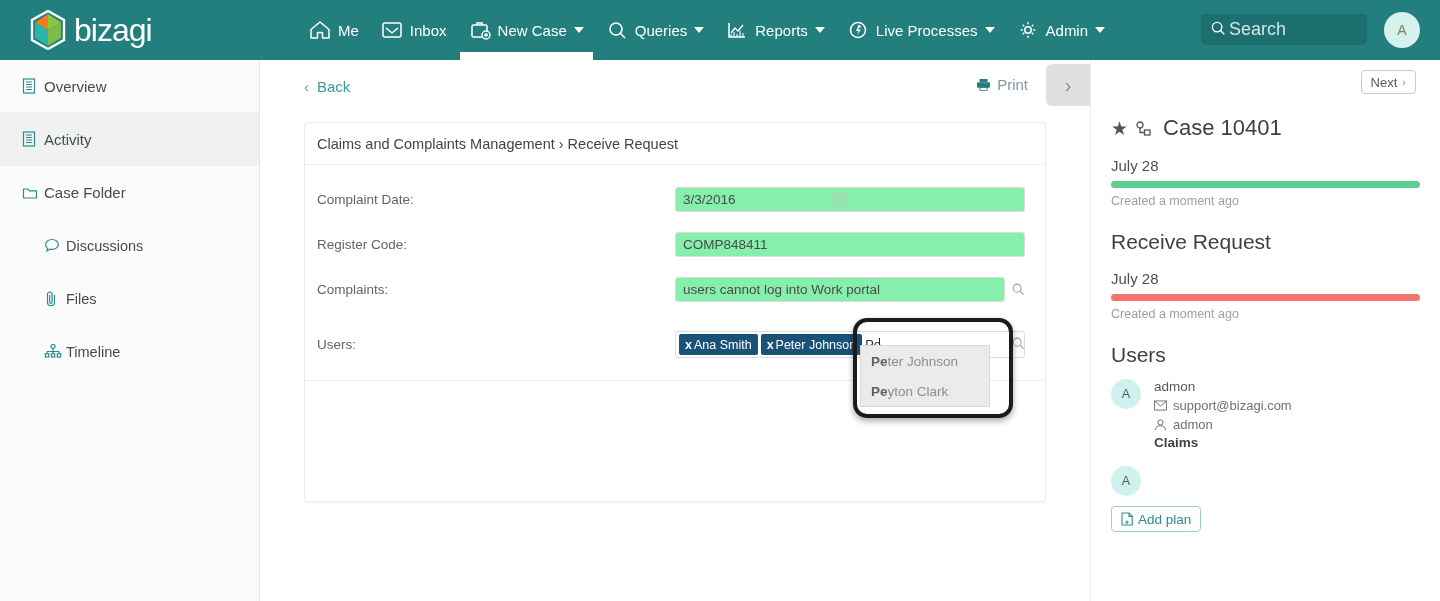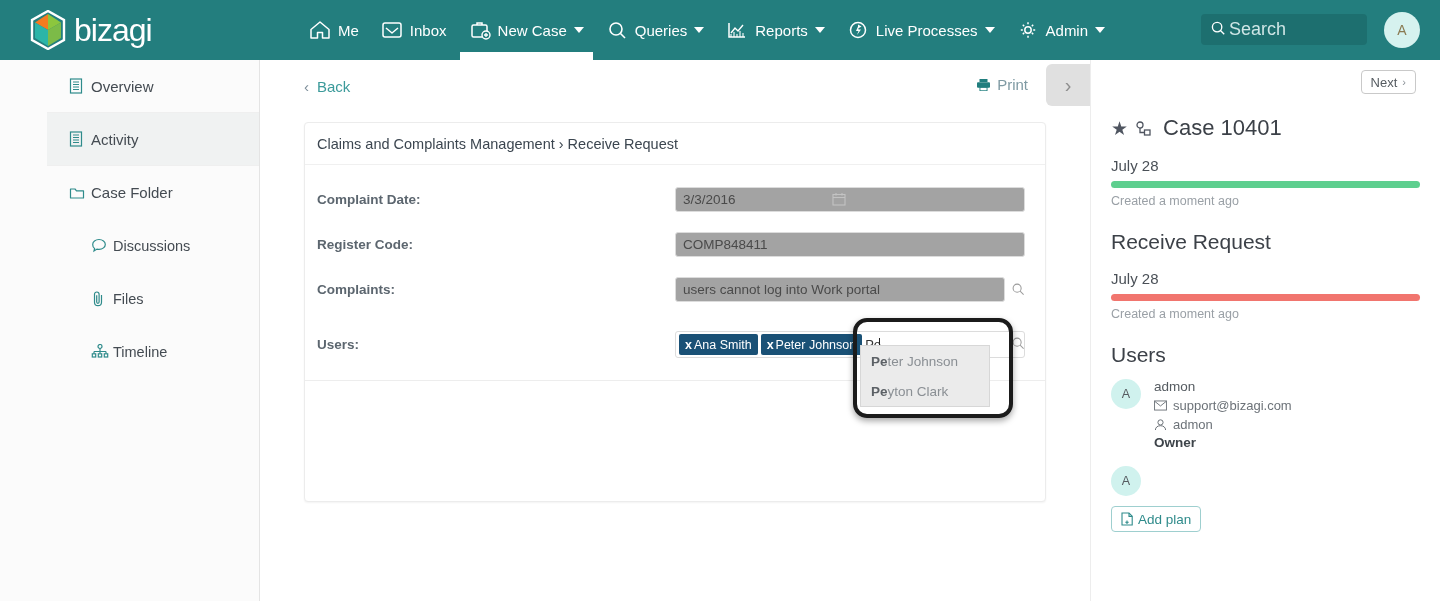--- a/index.html
+++ b/index.html
@@ -54,21 +54,21 @@
   .avatar-top {
     position: absolute; right: 20px; top: 12px;
     width: 36px; height: 36px; border-radius: 50%;
     background: #d6f2ef; color: #8a7a52; font-size: 14px;
     display: flex; align-items: center; justify-content: center; cursor: pointer;
   }
 
   
   .sidebar {
     position: absolute; left: 0; top: 60px; width: 260px; height: 541px;
-    background: #fbfbfb; border-right: 1px solid #e4e4e4; padding-left: 47px;
+    background: #fbfbfb; border-right: 1px solid #e4e4e4;
   }
   .side-item {
     display: flex; align-items: center; height: 53px;
     padding-left: 22px; color: #444b52; font-size: 15px; cursor: pointer;
     border-bottom: 1px solid #efefef;
   }
   .side-item.sel { background: #f0f2f2; }
   .side-item .ico { width: 22px; display: inline-flex; align-items: center; color: #2e8b8b; }
   .side-item.sub { padding-left: 44px; font-size: 14.5px; border-bottom: none; height: 53px; }
   .side-item.nb { border-bottom: none; }
@@ -108,27 +108,27 @@
     padding-left: 12px; border-bottom: 1px solid #f0f0f0;
     color: #3c4650; font-size: 14.5px;
   }
   .breadcrumb-row .sep { margin: 0 4px; }
   .frm { padding: 18px 0 0 0; }
   .frm-row {
     display: flex; align-items: center; height: 32px;
     margin-bottom: 0; padding: 0 14px 0 12px;
   }
   .frm-label {
-    width: 358px; color: #5c666f; font-size: 13.5px; font-weight: bold;
+    width: 358px; color: #5c666f; font-size: 13.5px; font-weight: normal;
   }
   .frm-ctrl { flex: 1; position: relative; }
   .txt {
     width: 350px; height: 25px; border: 1px solid #dcdcdc; border-radius: 3px;
     font-size: 13.5px; color: #4a4a4a; padding: 0 7px;
-    font-family: "Liberation Sans", sans-serif; outline: none; background: #a3a3a3;
+    font-family: "Liberation Sans", sans-serif; outline: none; background: #86efac;
   }
   .txt.narrow { width: 330px; }
   .field-ico {
     position: absolute; color: #b8b8b8; font-size: 14px;
   }
   .row-gap { height: 13px; }
   .hr { border-top: 1px solid #ededed; margin: 22px 0 0 0; }
 
   
   .tokenfield {
@@ -539,21 +539,21 @@
         </div>
         <div class="user-line">
           <span class="ico">
             <svg width="13" height="12" viewBox="0 0 13 12">
                 <circle cx="6.5" cy="3.4" r="2.6" fill="none" stroke="#6c7278" stroke-width="1"></circle>
                 <path d="M1.4 11c0-2.7 2.3-4.3 5.1-4.3S11.6 8.3 11.6 11" fill="none" stroke="#6c7278" stroke-width="1"></path>
               </svg>
           </span>
           <span>admon</span>
         </div>
-        <div class="user-role">Owner</div>
+        <div class="user-role">Claims</div>
       </div>
     </div>
 
     <div class="user-row av-solo">
       <div class="av">
         <span>A</span>
       </div>
     </div>
 
     <div class="addplan">

